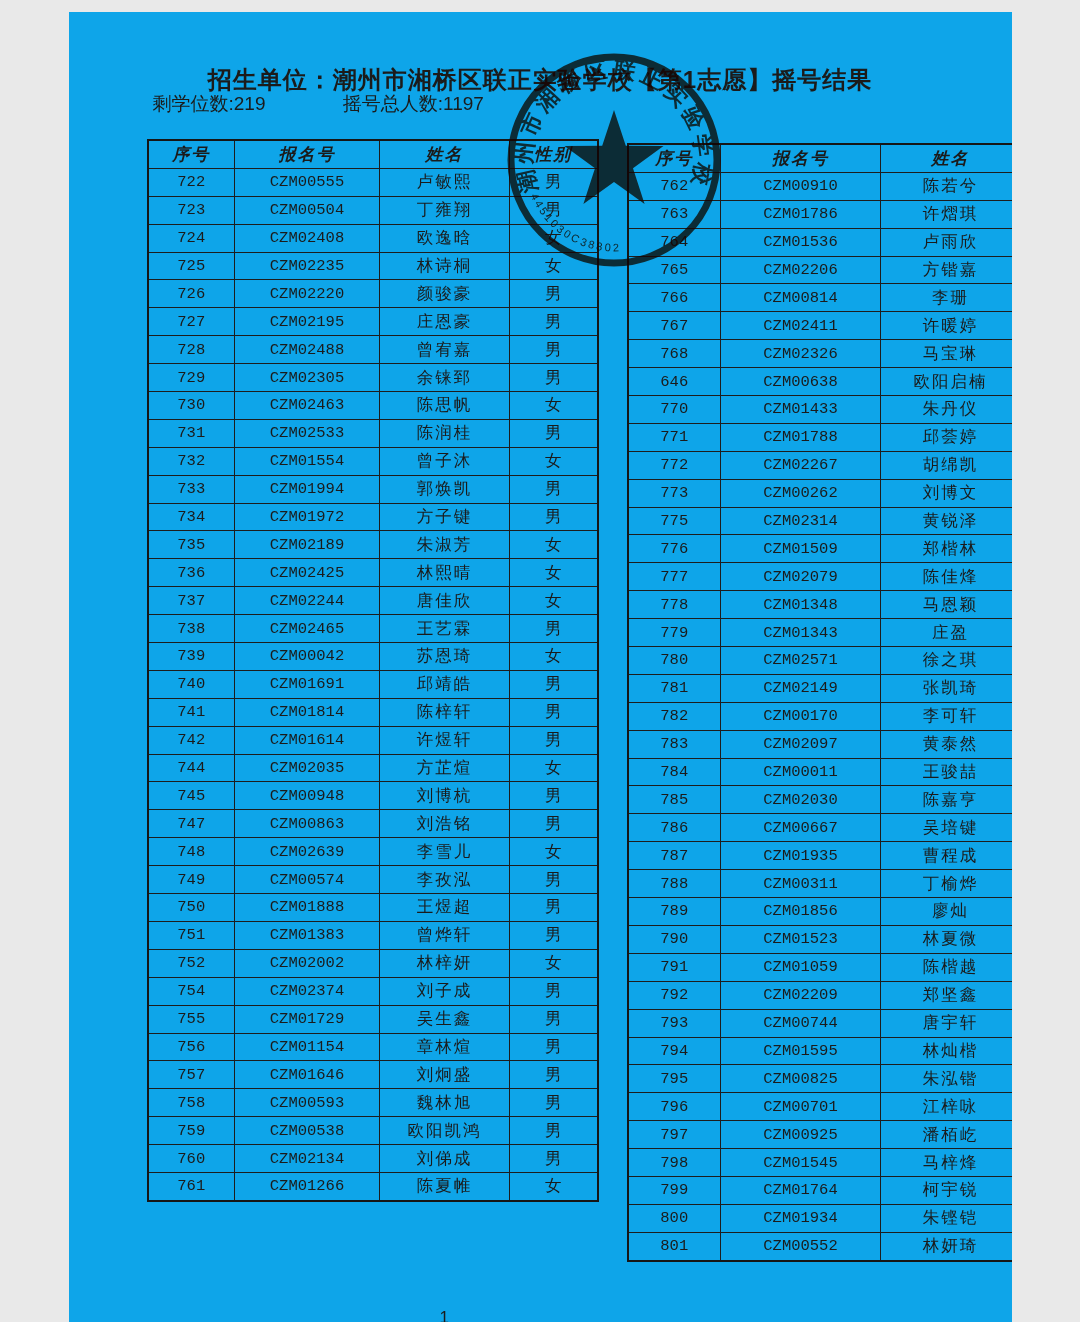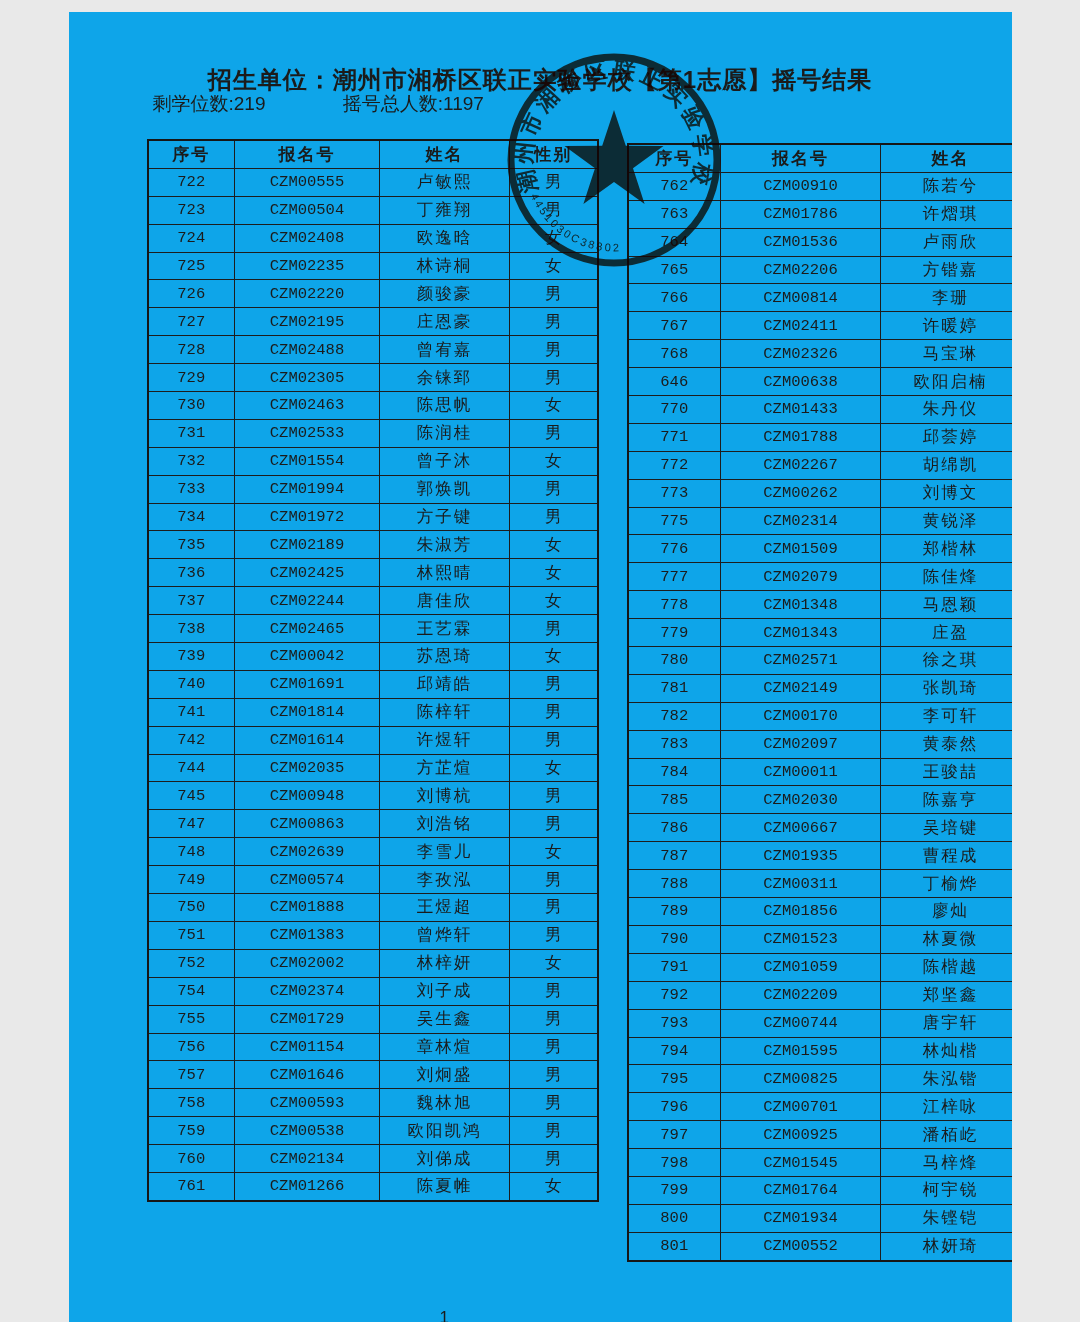--- a/index.html
+++ b/index.html
@@ -17,21 +17,21 @@
   table.lottery {
     position:absolute; border-collapse:collapse; table-layout:fixed;
     border:2.2px solid #161616;
   }
   .t-left  { left:78px;  top:127px; width:450px; }
   .t-right { left:558px; top:131px; width:477px; }
   .lottery th, .lottery td {
     border:1.5px solid #1d1d1d; text-align:center; vertical-align:middle;
     height:26.9px; padding:0; overflow:hidden; white-space:nowrap;
   }
-  .lottery th { font-size:17px; font-weight:bold; letter-spacing:2px; }
+  .lottery th { font-size:17px; font-weight:bold; letter-spacing:2px;font-style:italic; }
   .lottery td { font-size:16.5px; }
   .lottery td:nth-child(1), .lottery td:nth-child(2) {
     font-family:"Liberation Mono", monospace; font-size:15.5px;
   }
   .lottery td:nth-child(3) { letter-spacing:2px; }
   .pageno { position:absolute; top:1296px; left:371px; font-size:17px; }
   .stamp {
     position:absolute; left:425px; top:28px; width:240px; height:240px;
     mix-blend-mode:multiply; opacity:0.92; pointer-events:none;
   }

